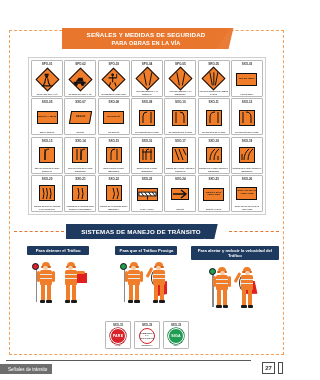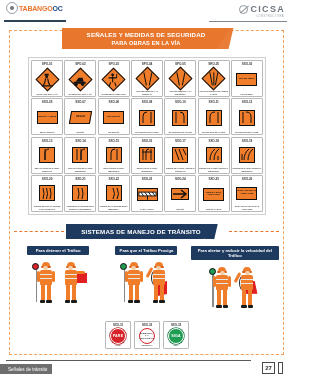--- a/index.html
+++ b/index.html
@@ -195,34 +195,20 @@
   }
   .page-bar { position:absolute; right:10px; top:4px; width:5px; height:12px; border:0.9px solid #4a4a4a; }
 
   svg { display:block; }
 </style>
 </head>
 <body>
 
 <div class="page">
 
-  <div class="header">
-    <div class="logo-left">
-      <span class="logo-mark"></span>
-      <span class="logo-word"><span>TABANGO</span><span class="oc">OC</span></span>
-    </div>
-    <div class="logo-rule-l"></div>
-
-    <div class="logo-right">
-      <span class="cicsa-mark"></span>
-      <span class="cicsa-word">CICSA</span>
-    </div>
-    <div class="cicsa-sub">CONSTRUCTORA</div>
-    <div class="logo-rule-r"></div>
-  </div>
 
   <div class="frame"></div>
 
   <div class="banner-wrap">
     <div class="banner-tail"></div>
     <div class="banner">
       <span class="banner-l1">SEÑALES Y MEDIDAS DE SEGURIDAD</span>
       <span class="banner-l2">PARA OBRAS EN LA VÍA</span>
     </div>
   </div>

